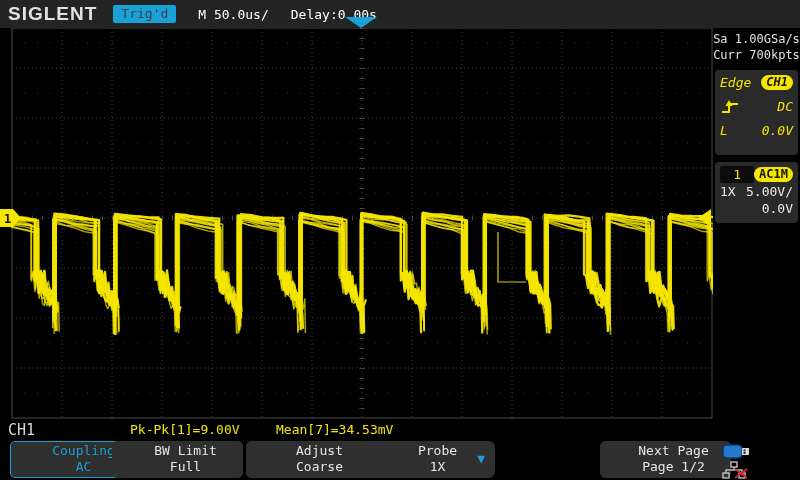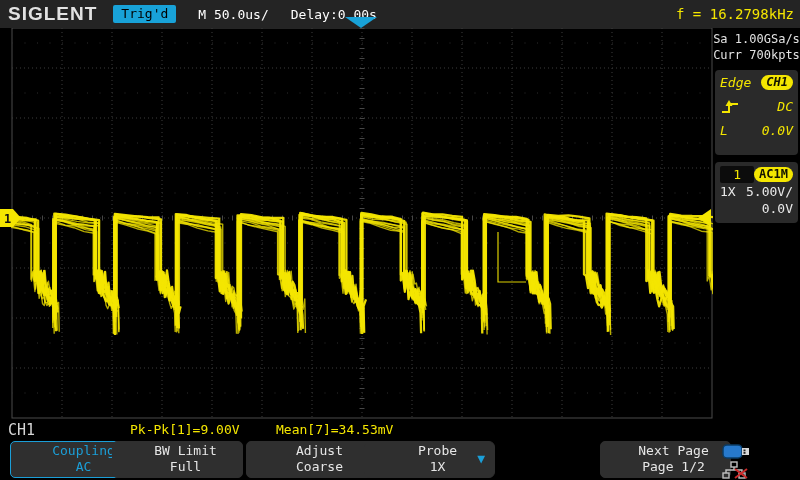--- a/index.html
+++ b/index.html
@@ -3,21 +3,21 @@
 <meta charset="utf-8">
 <style>
   html,body{margin:0;padding:0;background:#000;}
   .screen{position:relative;width:800px;height:480px;background:#000;overflow:hidden;
           font-family:"DejaVu Sans Mono","Liberation Sans",monospace;-webkit-font-smoothing:none;}
   
   .topbar{position:absolute;left:0;top:0;width:800px;height:28px;background:#242424;
           display:flex;align-items:center;}
   .logo{margin-left:8px;font-family:"Liberation Sans",sans-serif;font-weight:bold;
         font-size:19px;letter-spacing:1px;color:#e2e2e2;}
-  .trig-badge{margin-left:16px;background:#18a2d8;color:#000000;font-size:13px;
+  .trig-badge{margin-left:16px;background:#18a2d8;color:#404040;font-size:13px;
               padding:1px 8px 2px 8px;border-radius:2px;}
   .tb-text{margin-left:22px;color:#ffffff;font-size:13px;}
   .freq{margin-left:auto;margin-right:6px;color:#f4e600;font-size:14px;}
   .trig-pos-marker{position:absolute;left:345px;top:17px;width:0;height:0;
       border-left:16px solid transparent;border-right:16px solid transparent;
       border-top:11px solid #18a2d8;}
   
   .display{position:absolute;left:0;top:28px;width:714px;height:392px;background:#000;}
   
   .sidebar{position:absolute;left:713px;top:28px;width:87px;height:392px;background:#000;}
@@ -48,21 +48,20 @@
 </head>
 <body>
 
 <div class="screen">
 
   <div class="topbar">
     <div class="logo">SIGLENT</div>
     <div class="trig-badge">Trig'd</div>
     <div class="tb-text">M 50.0us/</div>
     <div class="tb-text">Delay:0.00s</div>
-    <div class="freq">f = 16.2798kHz</div>
   </div>
 
   <div class="display">
     <svg id="scope-svg" width="714" height="392" viewBox="0 0 714 392">
       <defs>
         <clipPath id="gridclip">
             <rect x="11" y="0" width="702" height="392"></rect>
           </clipPath>
       </defs>
       <g transform="translate(0,-28)">

